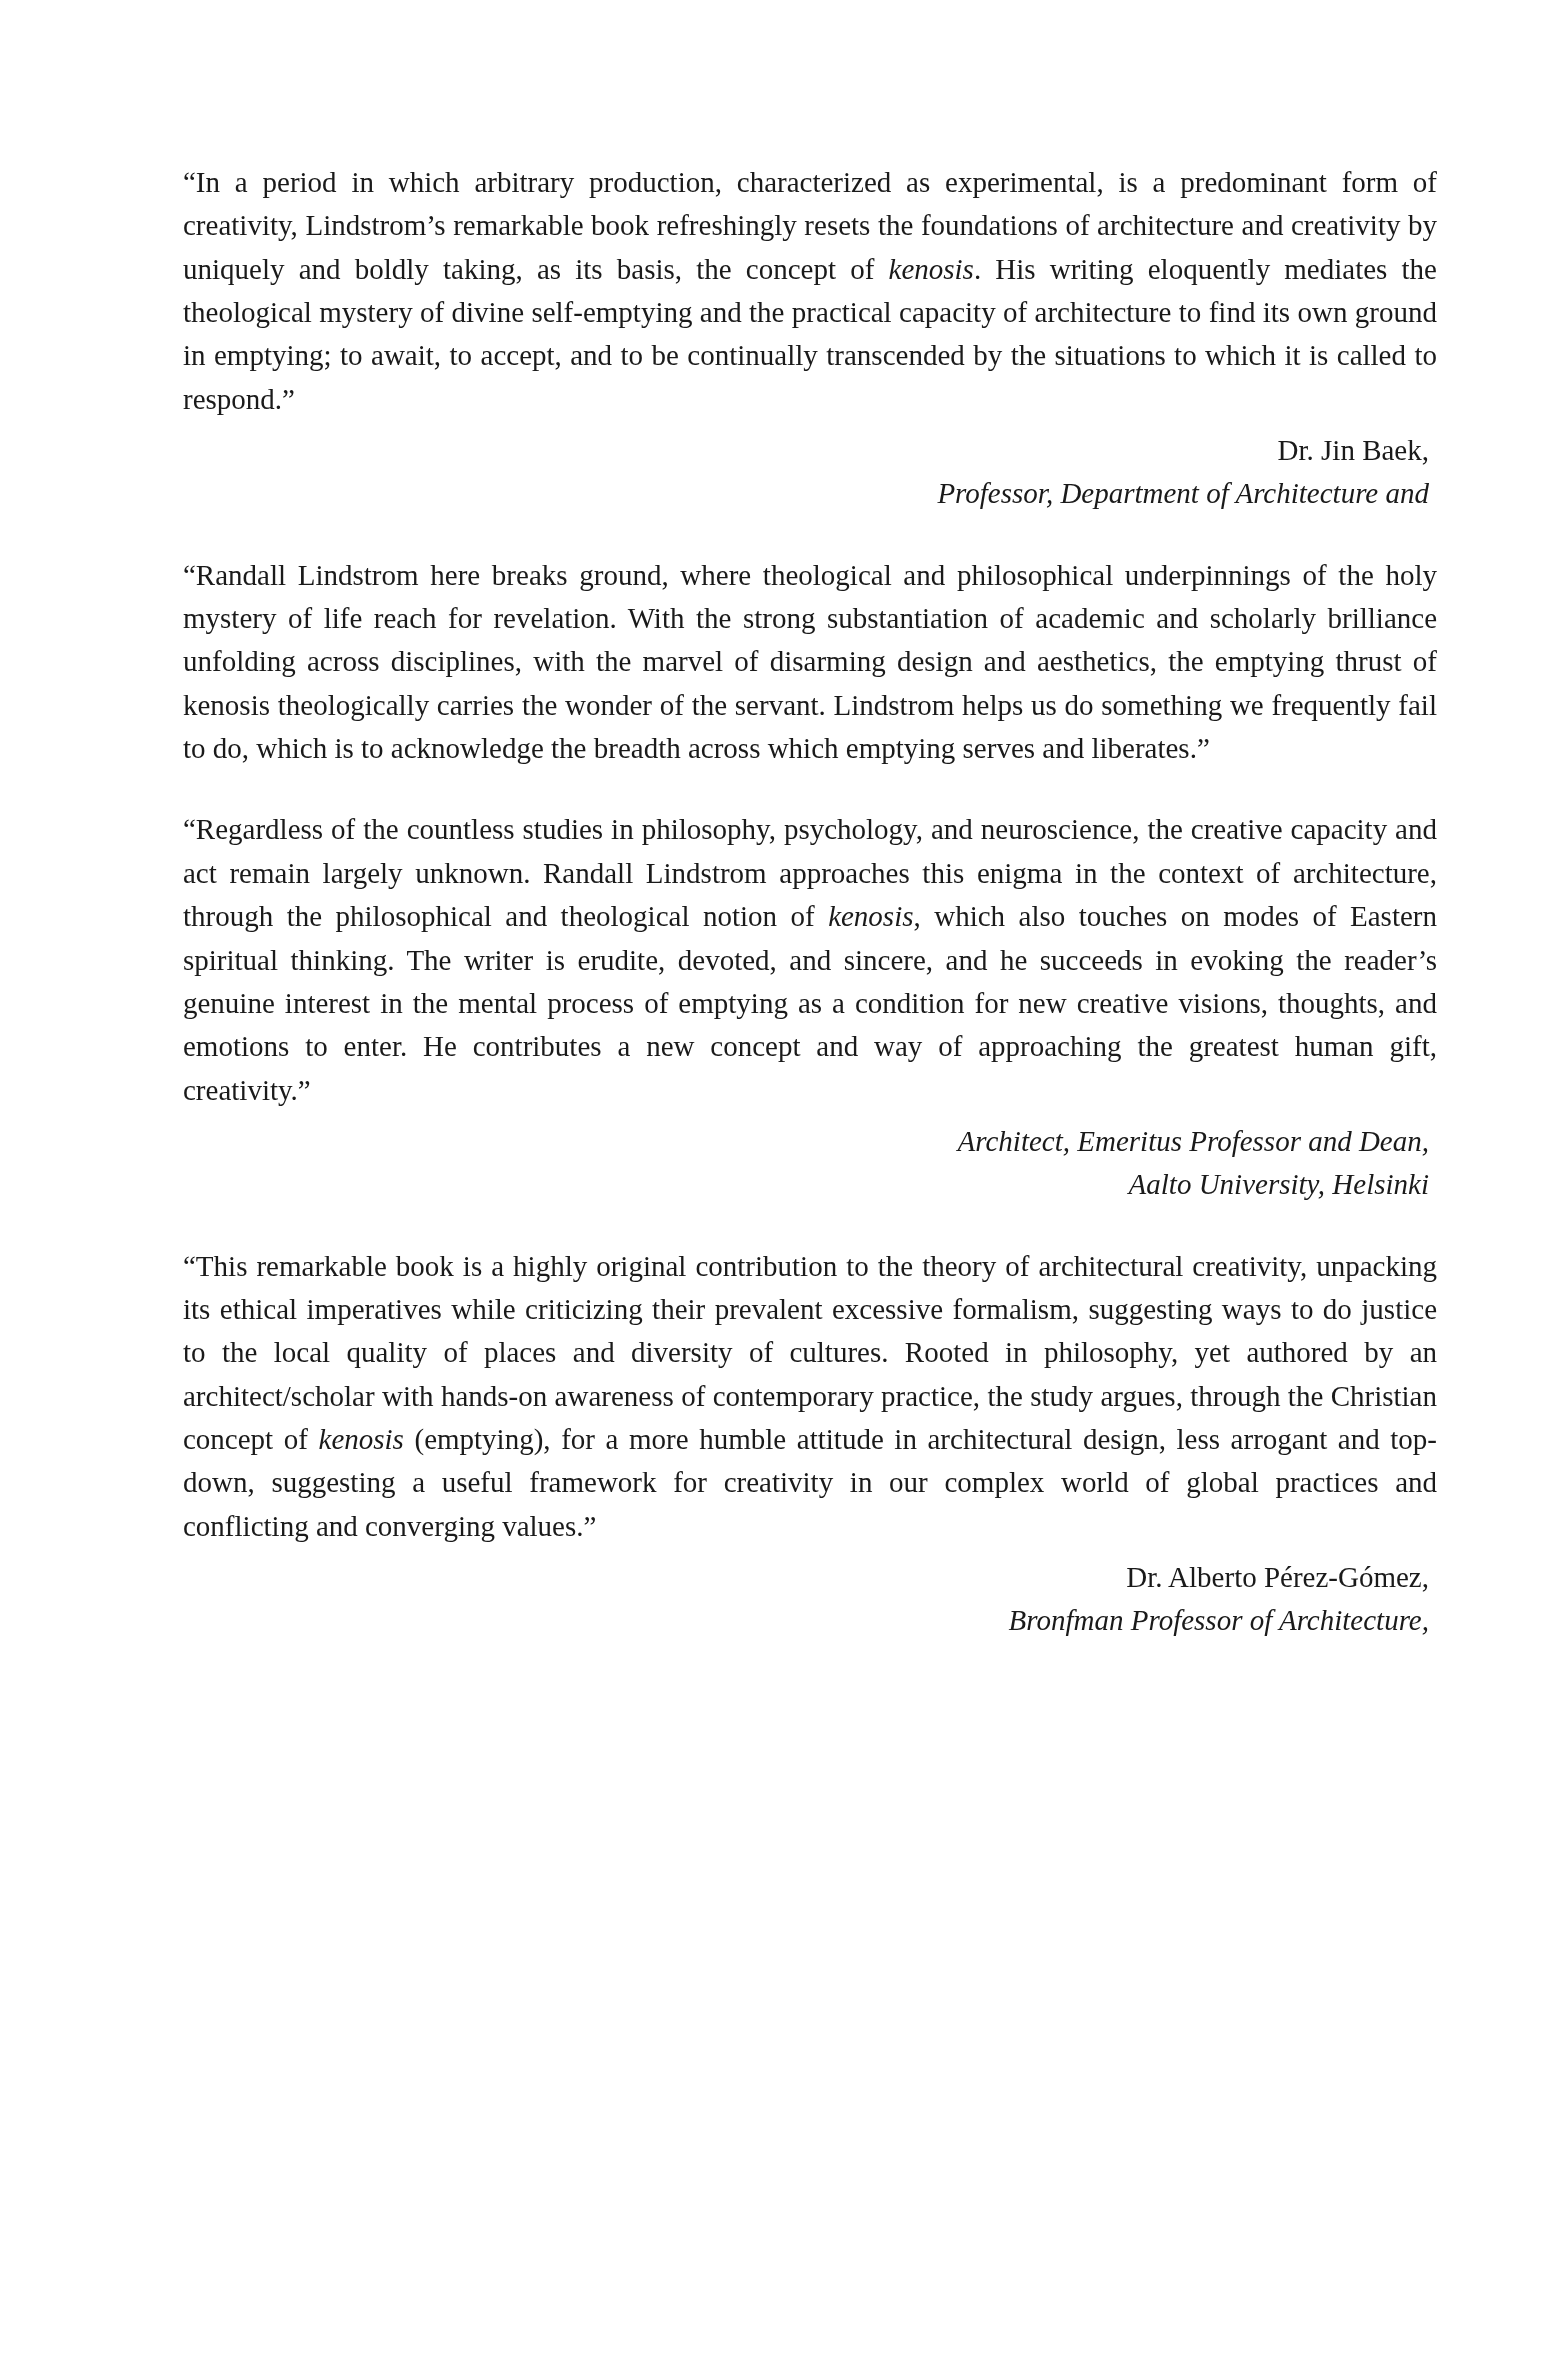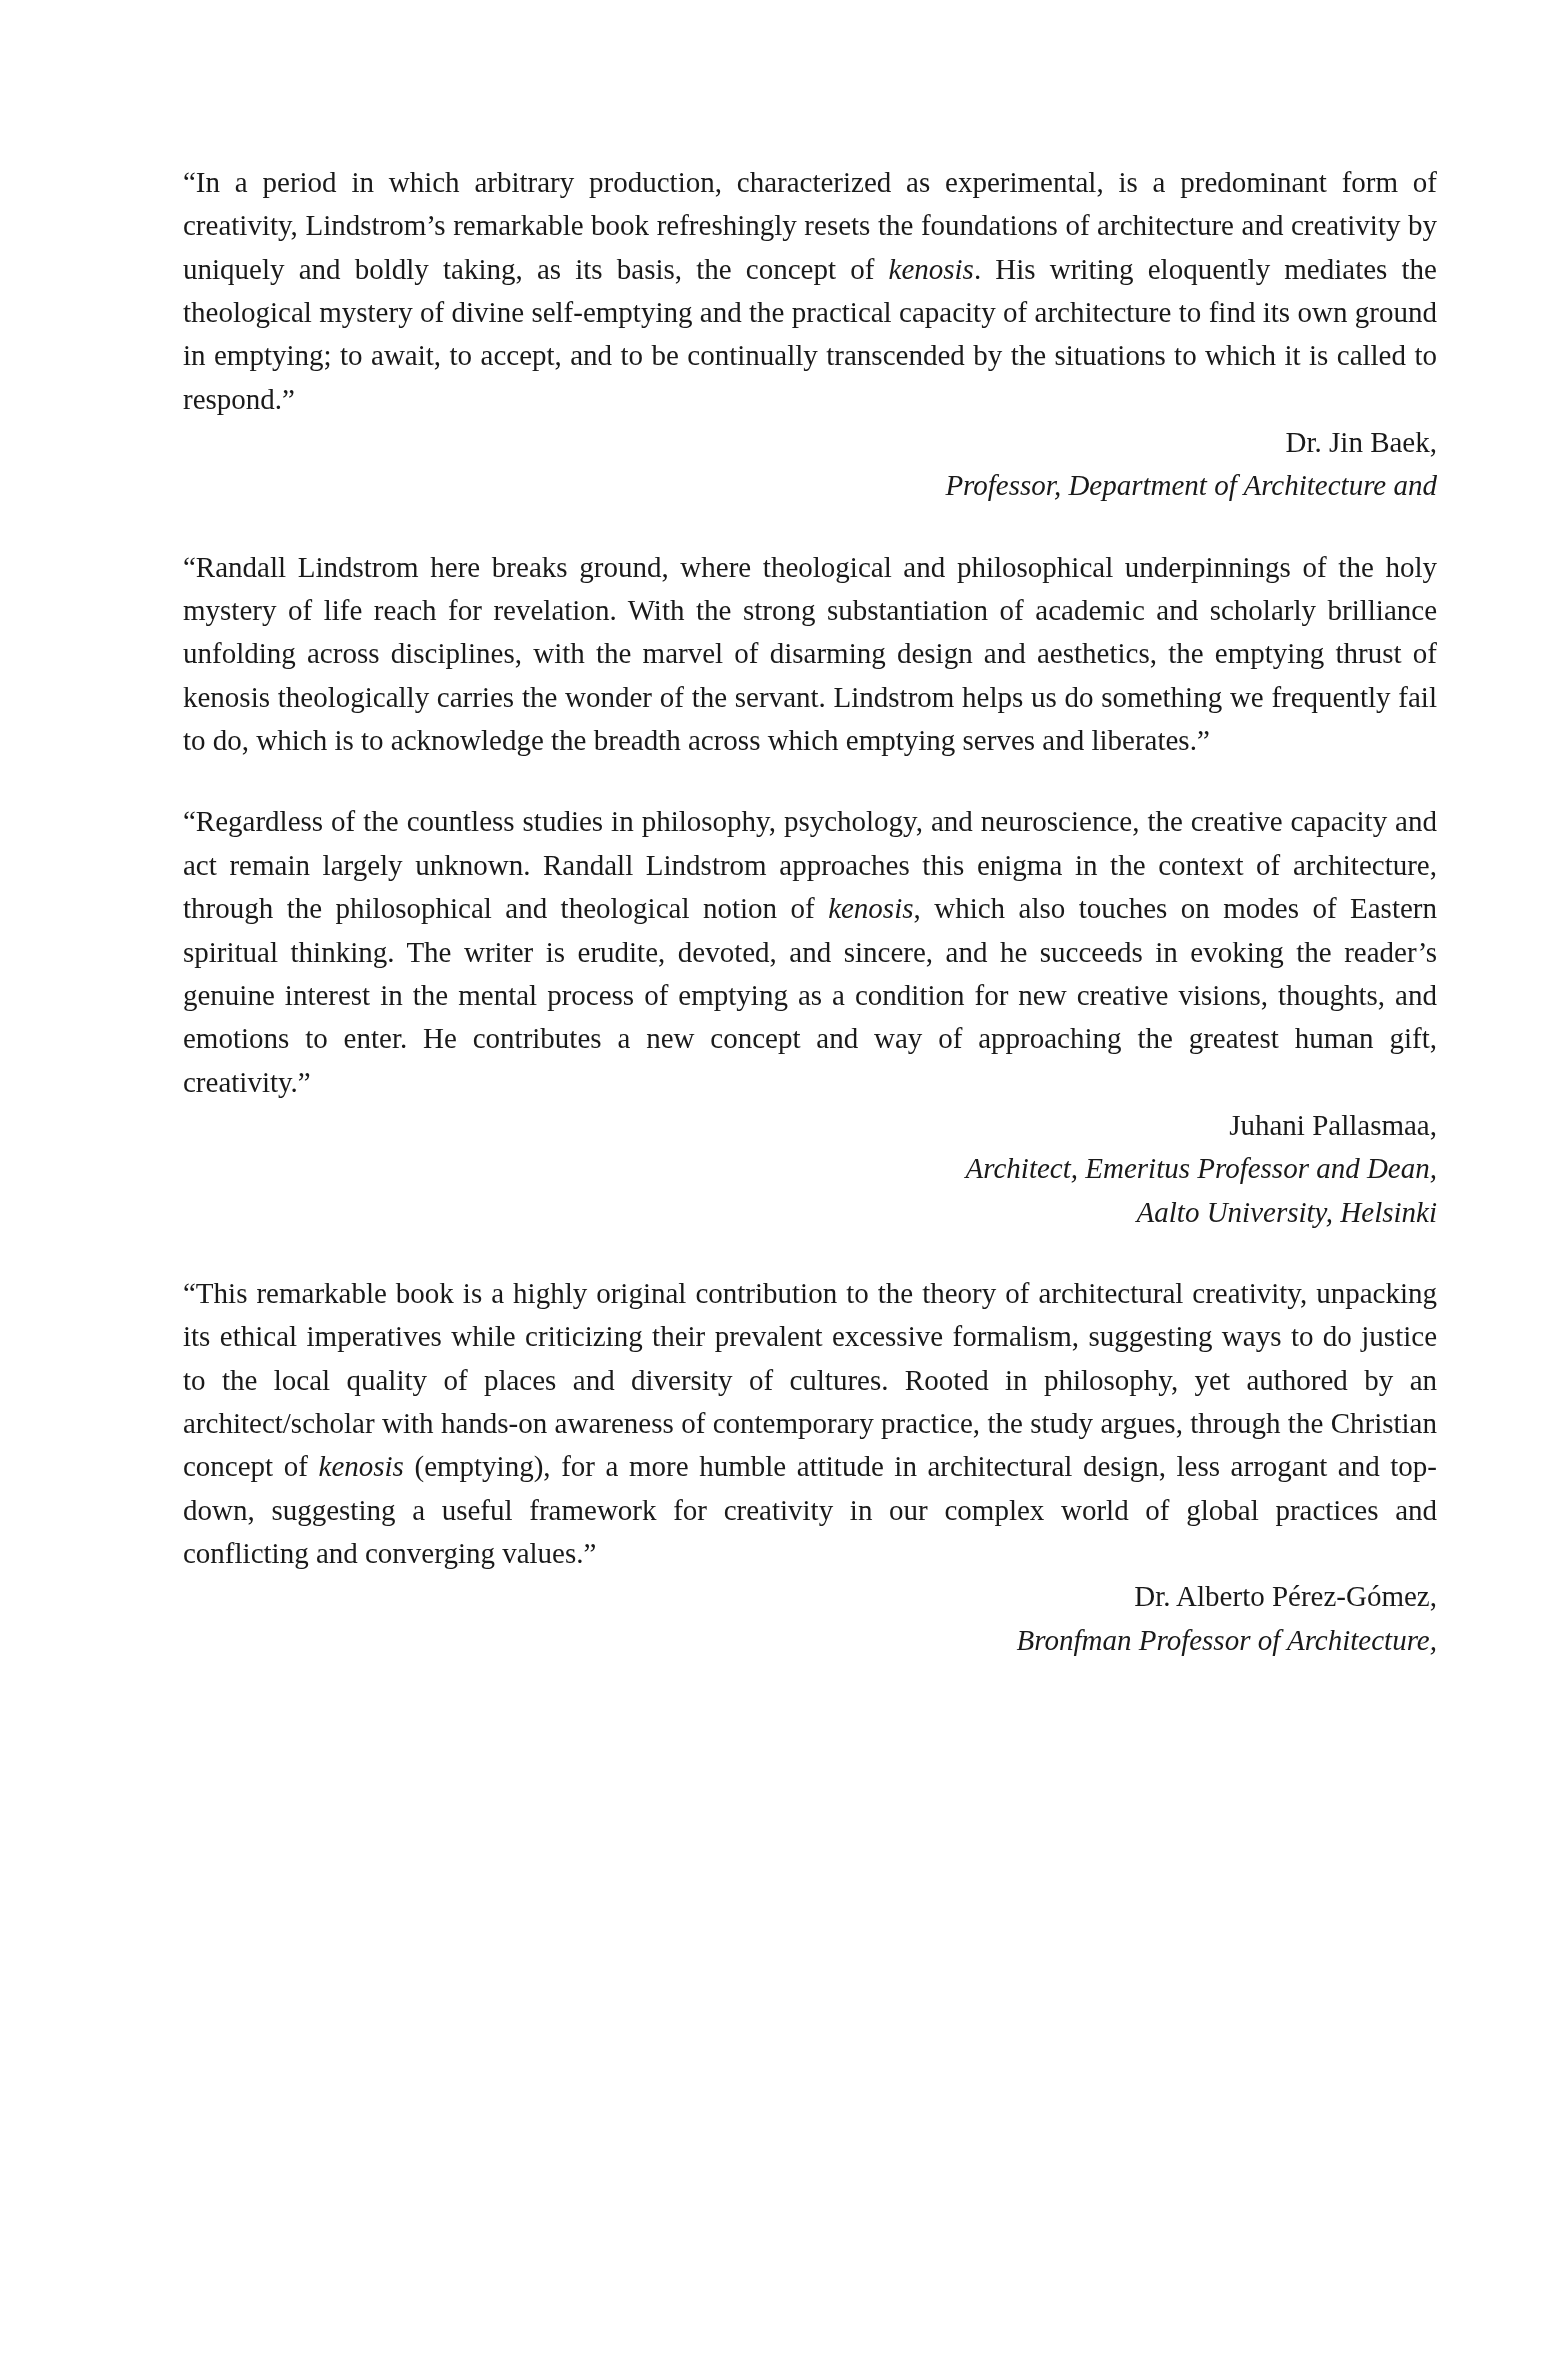--- a/index.html
+++ b/index.html
@@ -48,21 +48,21 @@
   .quote-body em {
     font-style: italic;
   }
 
   .attribution {
     font-family: "Liberation Serif", "DejaVu Serif", serif;
     font-size: 29px;
     line-height: 1.495;
     color: #1a1a1a;
     text-align: right;
-    margin: 0;
+    margin: 8px;
   }
 
   .attrib-name {
     display: block;
     font-style: normal;
   }
 
   .attrib-line {
     display: block;
     font-style: italic;
@@ -82,21 +82,20 @@
       </p>
     </div>
 
     <div class="endorsement">
       <p class="quote-body"><span>“Randall Lindstrom here breaks ground, where theological and philosophical underpinnings of the holy mystery of life reach for revelation. With the strong substantiation of academic and scholarly brilliance unfolding across disciplines, with the marvel of disarming design and aesthetics, the emptying thrust of kenosis theologically carries the wonder of the servant. Lindstrom helps us do something we frequently fail to do, which is to acknowledge the breadth across which emptying serves and liberates.”</span><em></em><span></span></p>
     </div>
 
     <div class="endorsement">
       <p class="quote-body"><span>“Regardless of the countless studies in philosophy, psychology, and neuroscience, the creative capacity and act remain largely unknown. Randall Lindstrom approaches this enigma in the context of architecture, through the philosophical and theological notion of </span><em>kenosis</em><span>, which also touches on modes of Eastern spiritual thinking. The writer is erudite, devoted, and sincere, and he succeeds in evoking the reader’s genuine interest in the mental process of emptying as a condition for new creative visions, thoughts, and emotions to enter. He contributes a new concept and way of approaching the greatest human gift, creativity.”</span></p>
       <p class="attribution">
-        <span class="attrib-name">Juhani Pallasmaa,</span>
         <span class="attrib-line">Architect, Emeritus Professor and Dean,</span>
         <span class="attrib-line">Aalto University, Helsinki</span>
       </p>
     </div>
 
     <div class="endorsement">
       <p class="quote-body"><span>“This remarkable book is a highly original contribution to the theory of architectural creativity, unpacking its ethical imperatives while criticizing their prevalent excessive formalism, suggesting ways to do justice to the local quality of places and diversity of cultures. Rooted in philosophy, yet authored by an architect/scholar with hands-on awareness of contemporary practice, the study argues, through the Christian concept of </span><em>kenosis</em><span> (emptying), for a more humble attitude in architectural design, less arrogant and top-down, suggesting a useful framework for creativity in our complex world of global practices and conflicting and converging values.”</span></p>
       <p class="attribution">
         <span class="attrib-name">Dr. Alberto Pérez-Gómez,</span>
         <span class="attrib-line">Bronfman Professor of Architecture,</span>

